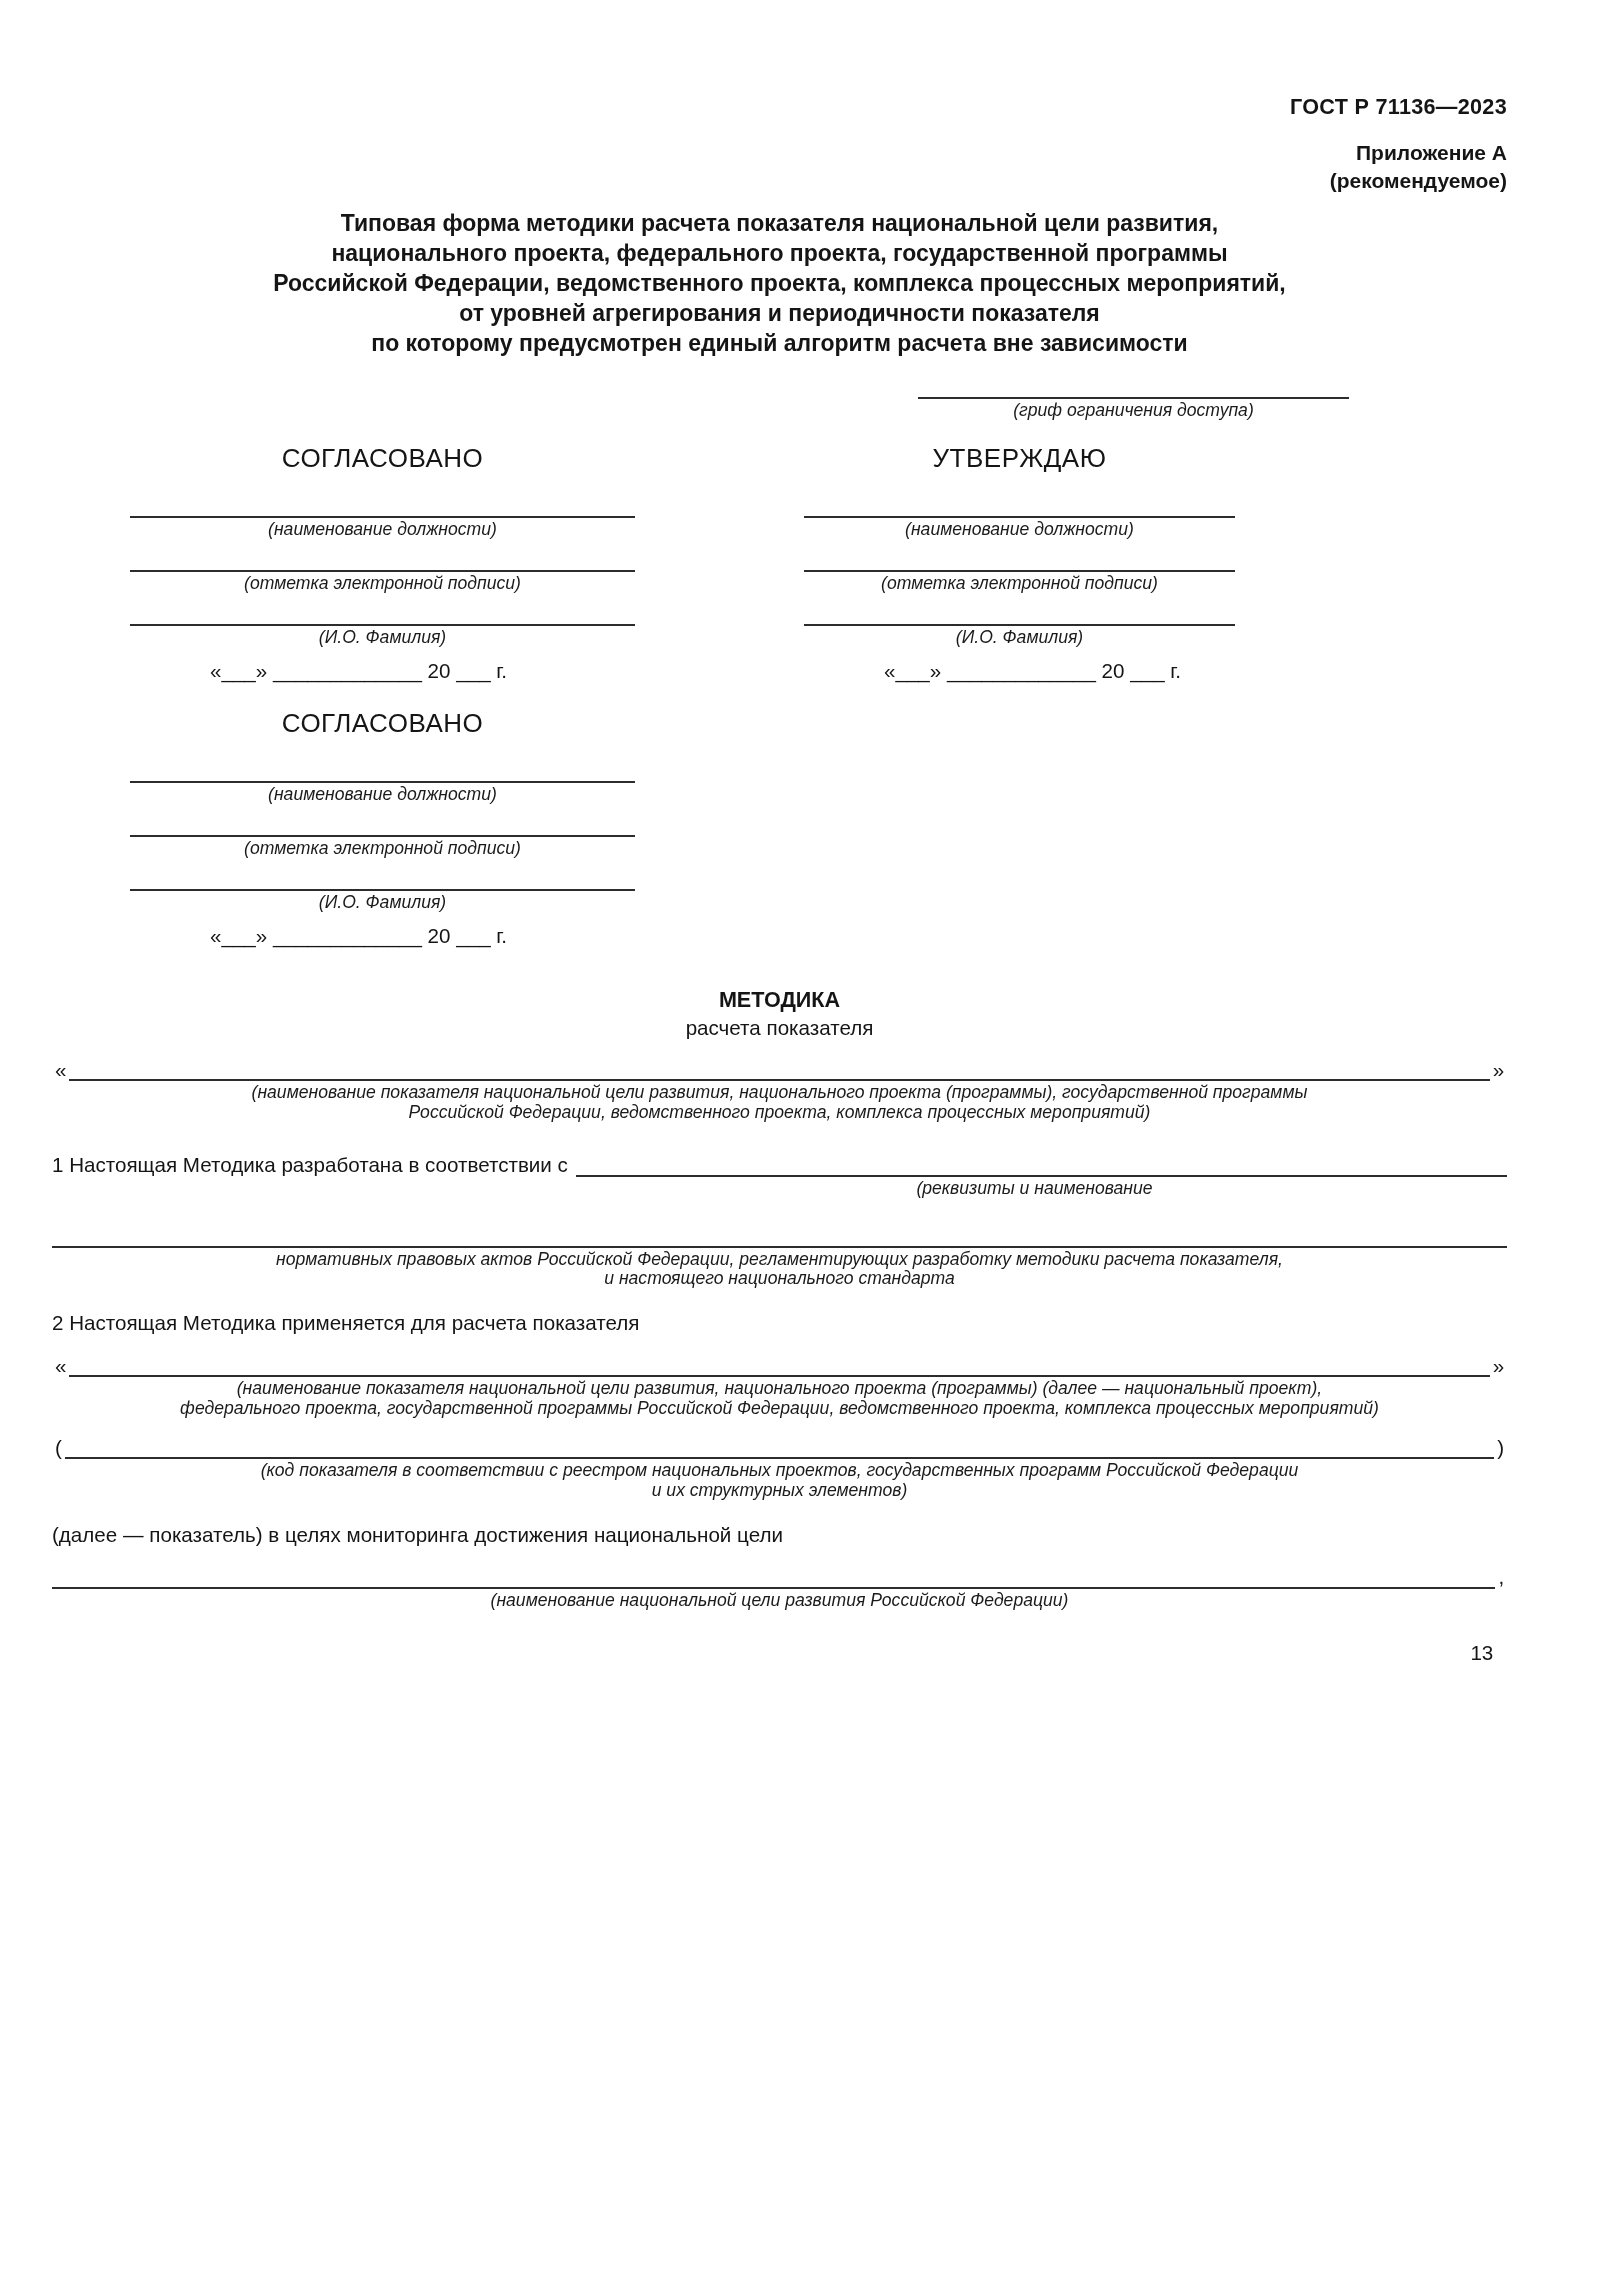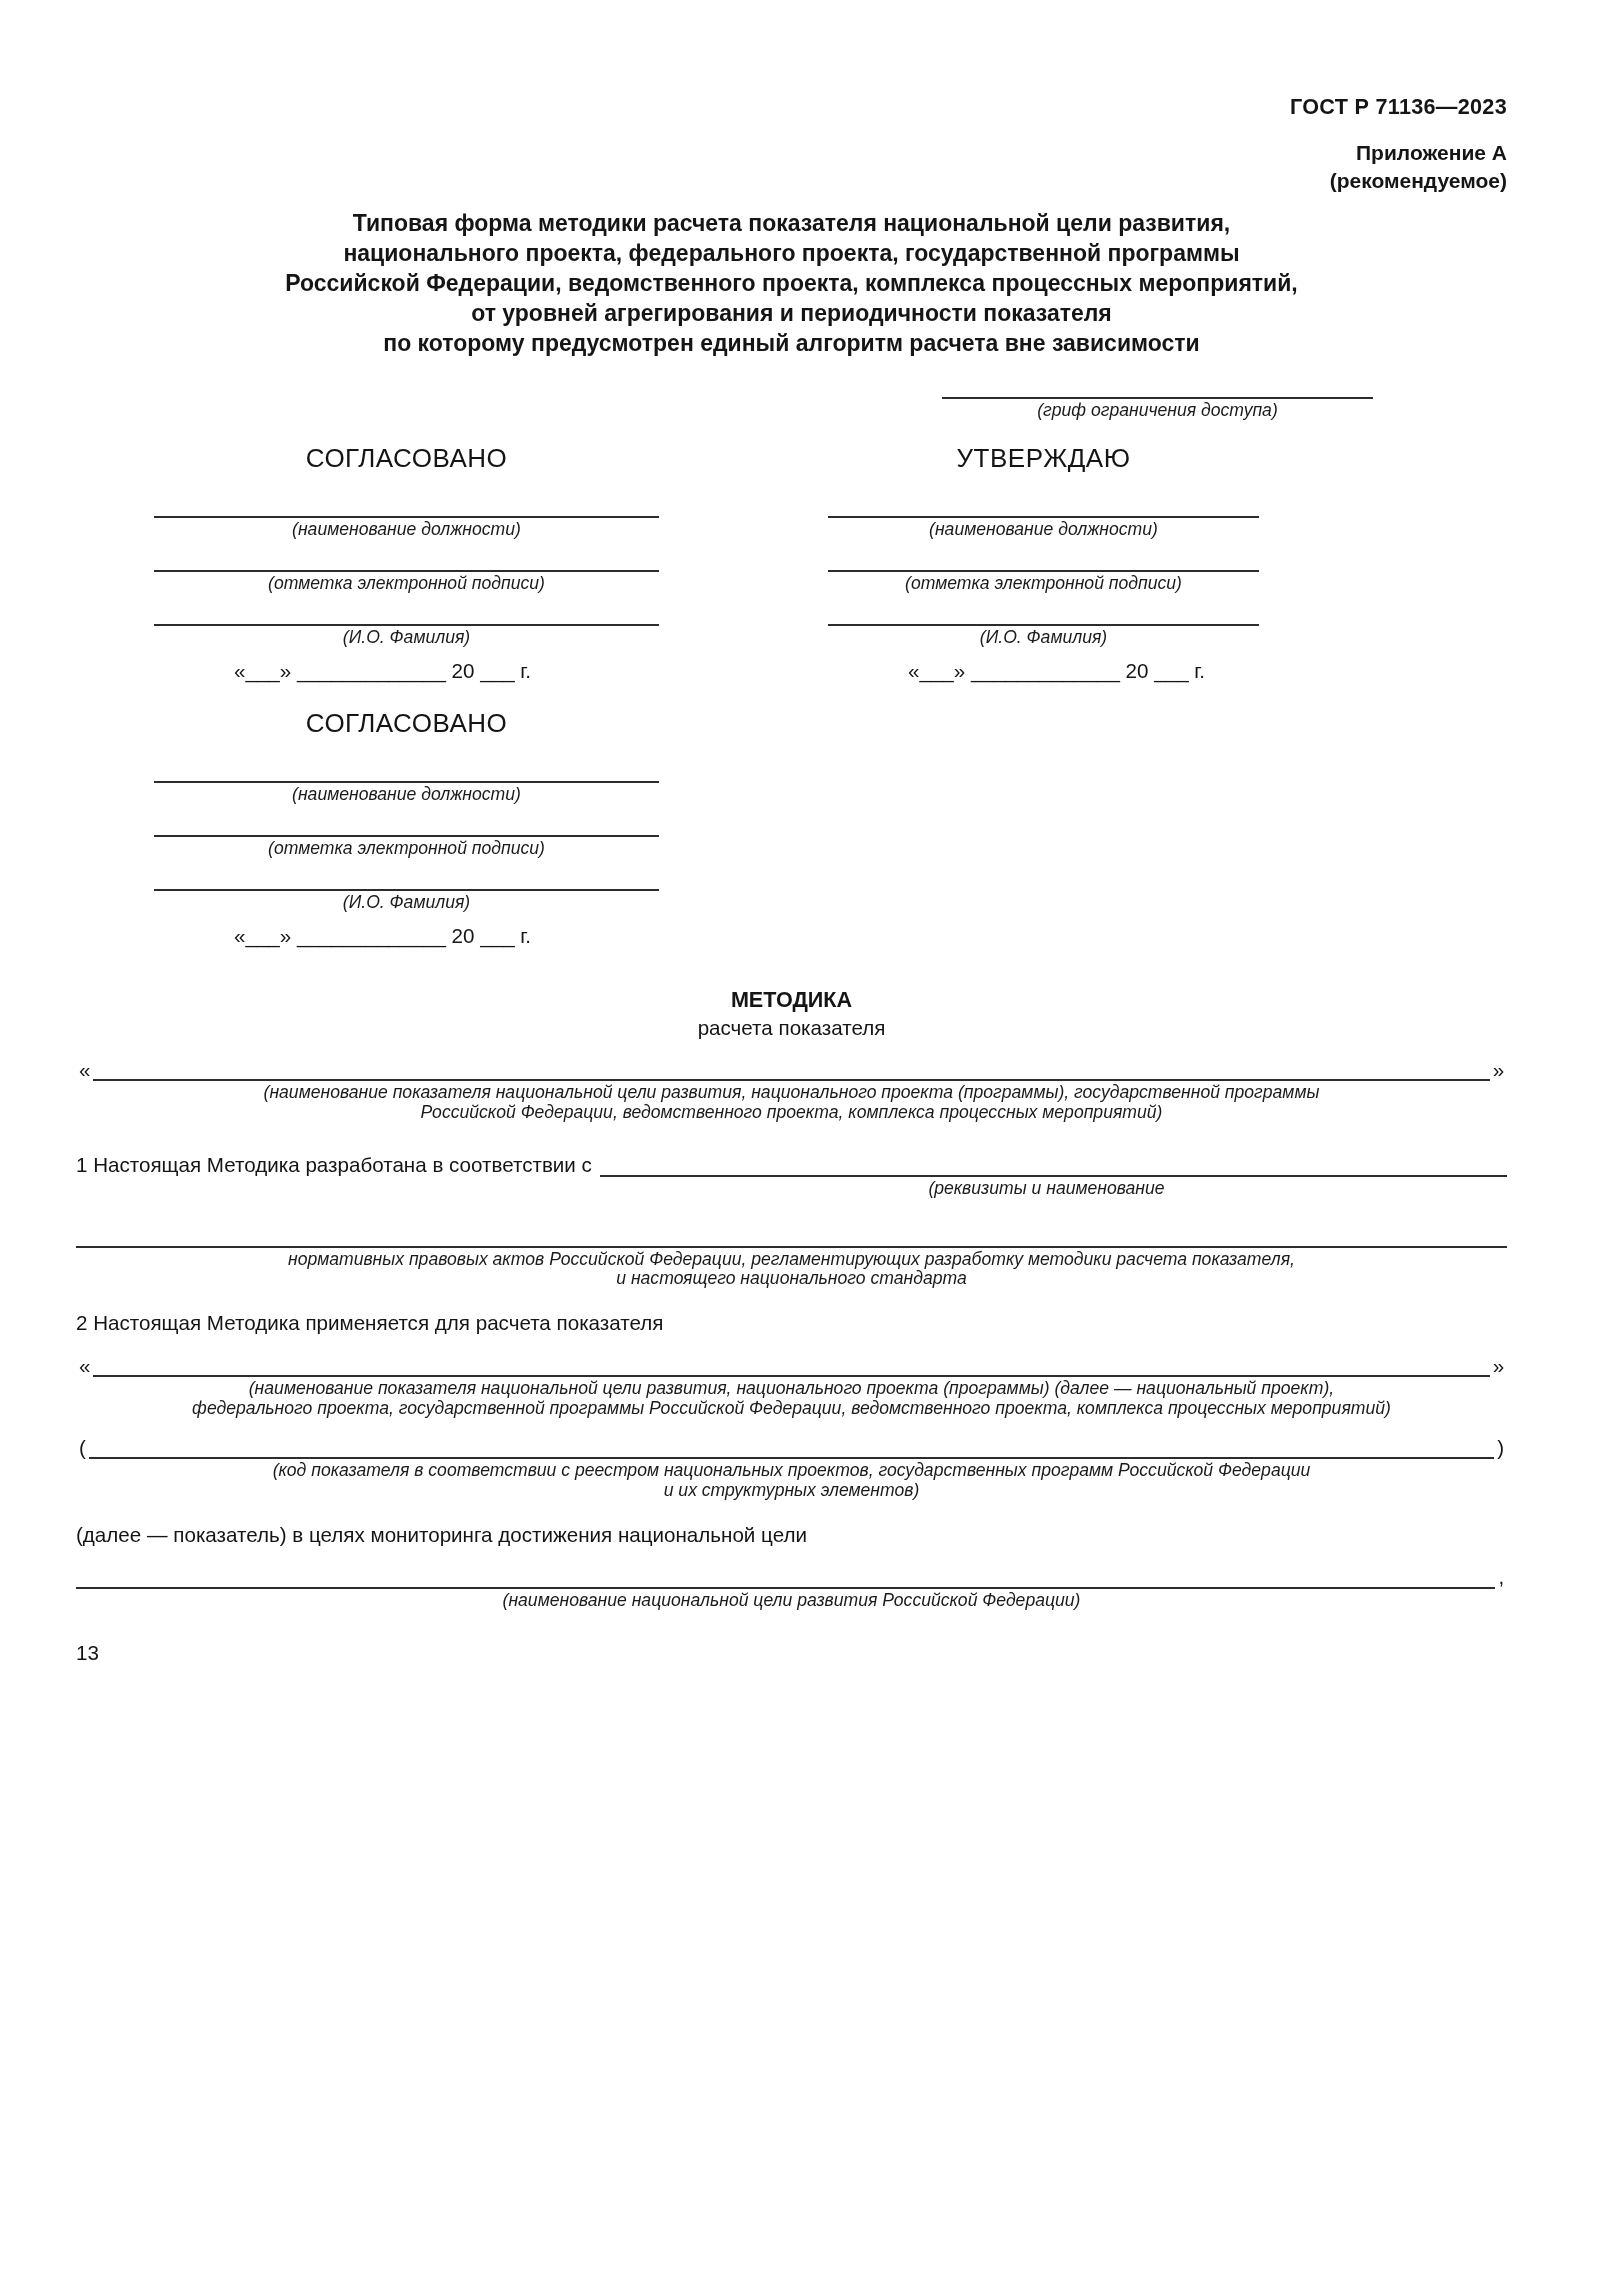--- a/index.html
+++ b/index.html
@@ -1,21 +1,21 @@
 <!DOCTYPE html>
 <html><head>
 <meta charset="utf-8">
 <style>
   html, body { margin: 0; padding: 0; background: #ffffff; }
   .page {
     width: 1621px; height: 2293px;
     background: #ffffff;
     position: relative;
     box-sizing: border-box;
-    padding: 94px 114px 0 76px;
+    padding: 94px 114px 0 52px;
     font-family: "Liberation Sans", "DejaVu Sans", sans-serif;
     color: #151515;
   }
   .gost { text-align: right; font-weight: bold; font-size: 21.6px; line-height: 25.5px; letter-spacing: 0.3px; }
   .appendix { text-align: right; font-weight: bold; font-size: 21px; line-height: 27.4px; margin-top: 19.6px; }
   .main-title { text-align: center; font-weight: bold; font-size: 23px; line-height: 30px; margin-top: 13.7px; }
 
   .fline { border-bottom: 2px solid #2c2c2c; }
   .blank { height: 23.5px; }
   .grow { flex: 1 1 auto; height: 23.5px; }
@@ -43,21 +43,21 @@
 
   .clause-line { display: flex; align-items: flex-end; margin-top: 29px; }
   .lead { font-size: 20.6px; line-height: 25.5px; white-space: nowrap; padding-right: 7.8px; flex: 0 0 auto; }
 
   .offset-caption { margin-left: 510px; width: calc(100% - 510px); }
 
   .cont-line { margin-top: 23.5px; }
 
   .para { font-size: 20.6px; line-height: 25.5px; margin-top: 21.6px; }
 
-  .page-number { text-align: left; margin-top: 29px; margin-right: 13.7px; font-size: 20.6px; line-height: 25.5px; }
+  .page-number { text-align: right; margin-top: 29px; margin-right: 13.7px; font-size: 20.6px; line-height: 25.5px; }
 </style>
 </head>
 <body>
 
 <div class="page">
 
   <div class="gost">ГОСТ Р 71136—2023</div>
 
   <div class="appendix">
     <div>Приложение А</div>

